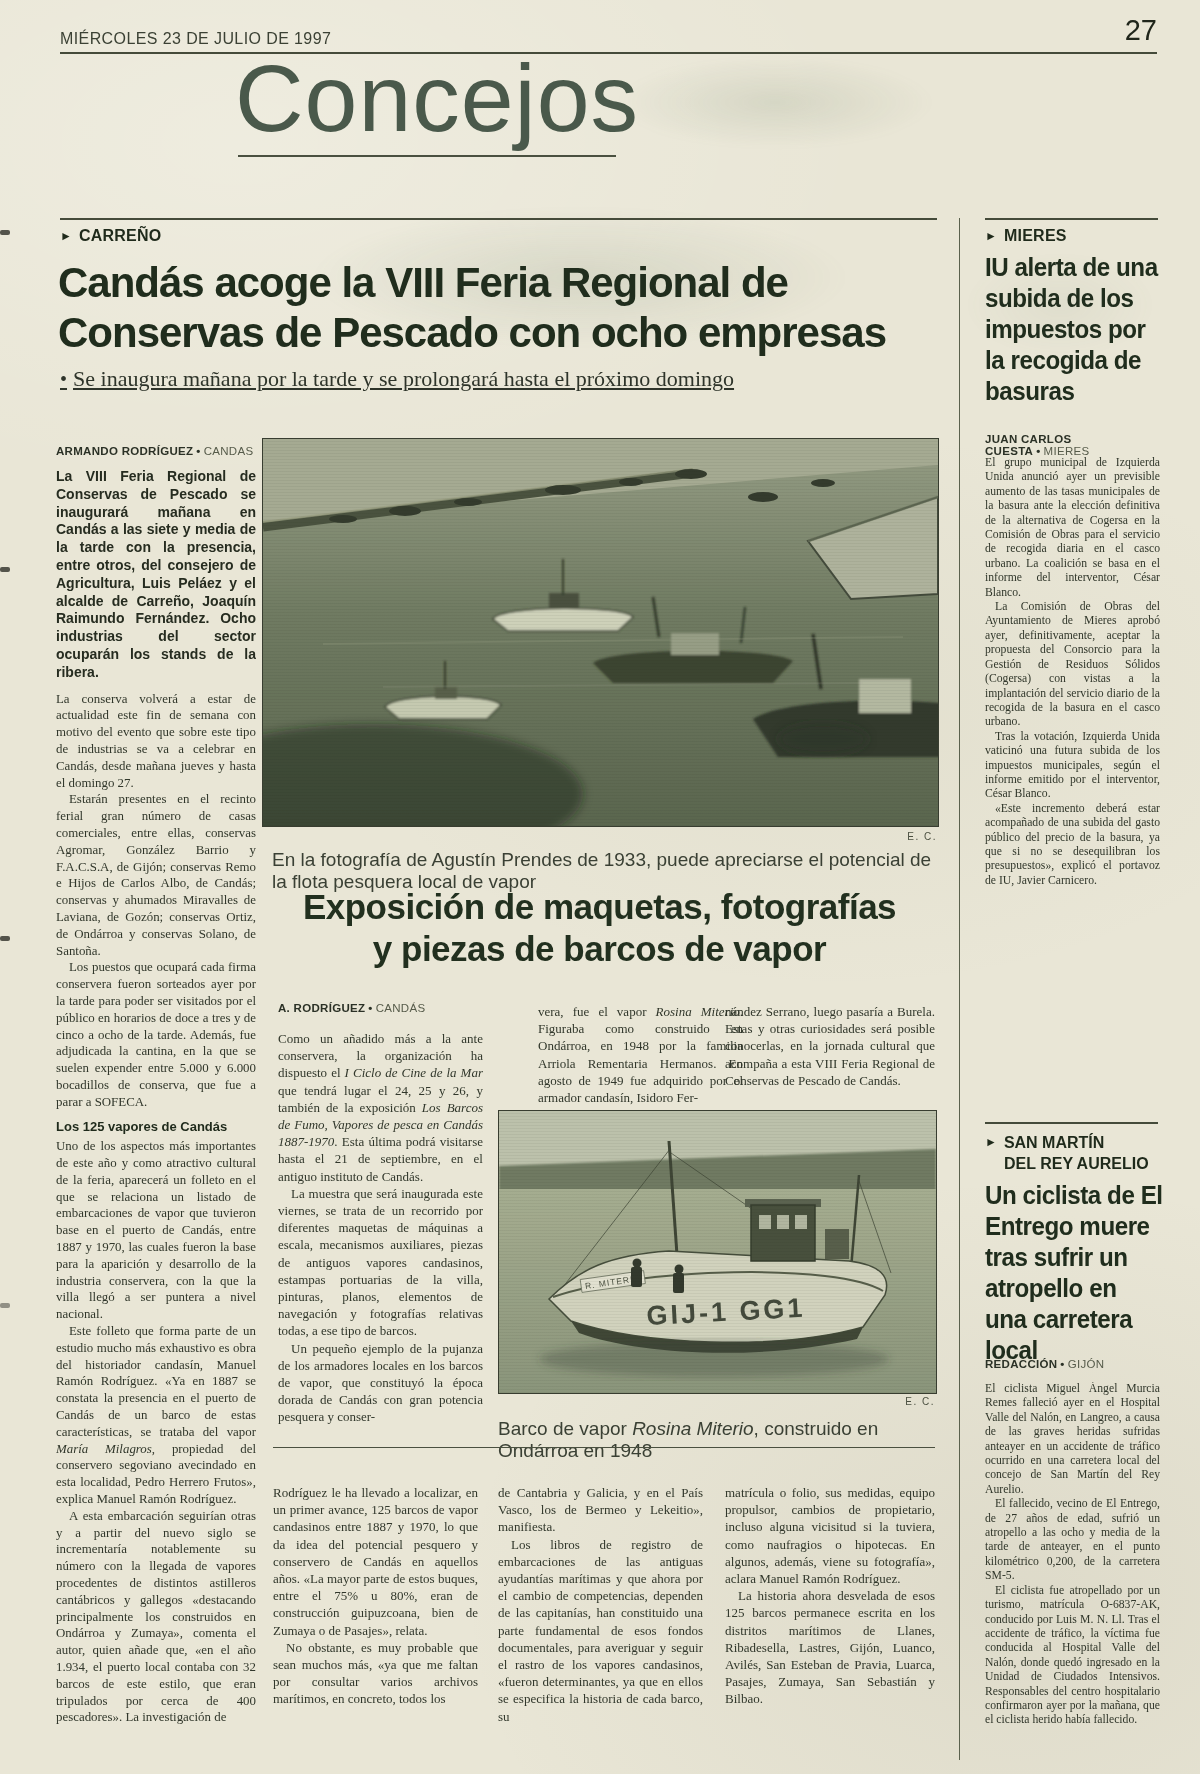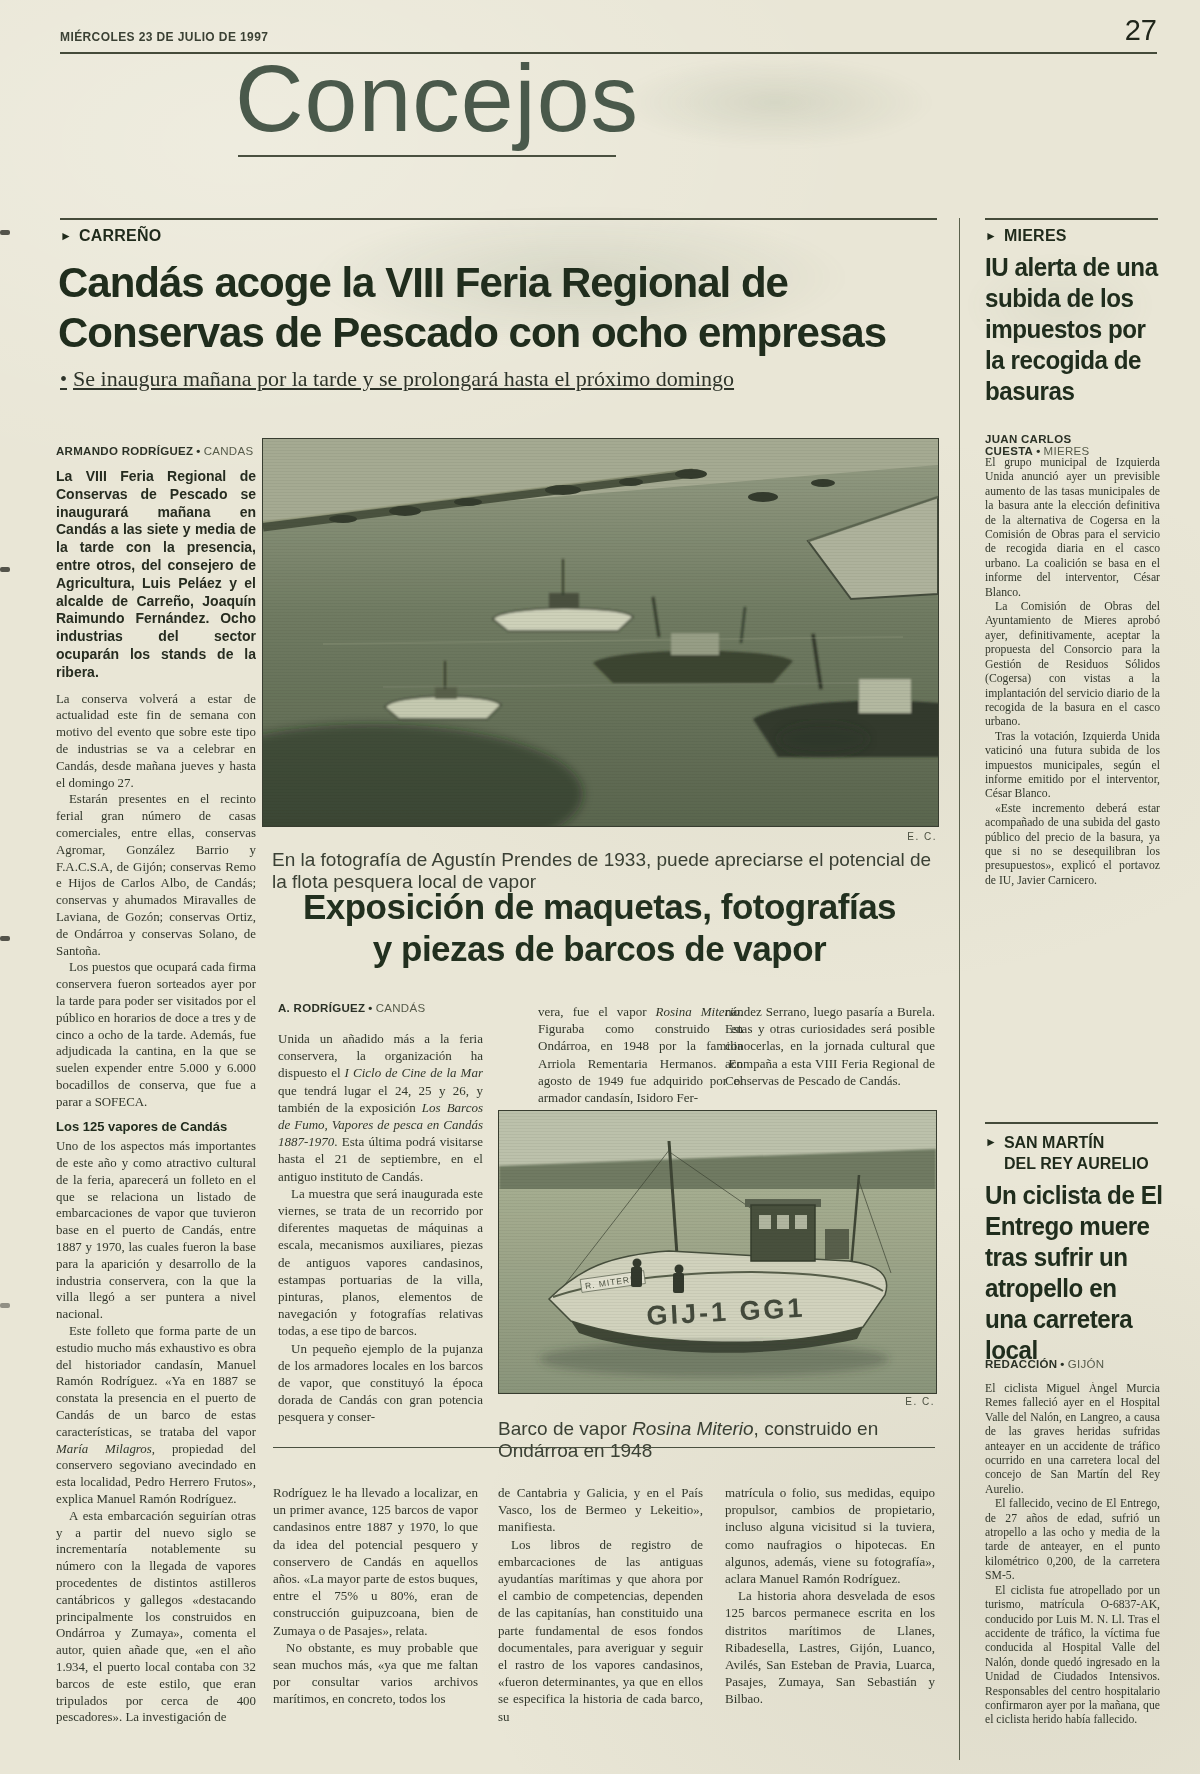--- a/index.html
+++ b/index.html
@@ -15,21 +15,21 @@
     color:#30362a;
   }
   .abs{position:absolute;}
   .rule{position:absolute;background:#454b3a;height:2px;}
   .smudge{position:absolute;pointer-events:none;
     background:radial-gradient(ellipse at center, rgba(95,115,85,.14), transparent 68%);
     filter:blur(3px);}
   .punch{position:absolute;left:0;width:10px;height:5px;background:#3a3a33;border-radius:2px;opacity:.85;}
 
   
-  .hdr-date{left:60px;top:30px;font-size:12px;font-weight:bold;letter-spacing:.4px;color:#3b4134;}
+  .hdr-date{left:60px;top:30px;font-size:16px;font-weight:normal;letter-spacing:.4px;color:#3b4134;}
   .hdr-rule{left:60px;top:52px;width:1097px;height:2px;}
   .hdr-num{left:1095px;top:14px;width:62px;text-align:right;font-size:29px;font-weight:normal;color:#20261b;}
   .sec-title{left:235px;top:50px;font-size:95px;line-height:1.02;color:#4a594b;letter-spacing:1px;}
   .sec-rule{left:238px;top:155px;width:378px;height:2px;background:#4a5040;}
 
   
   .kicker{display:flex;align-items:center;gap:7px;font-size:16px;font-weight:bold;color:#1f2a1b;letter-spacing:.2px;}
   .kicker .arr{font-size:12px;line-height:1;color:#1f2a1b;}
   .byline{font-size:11.5px;font-weight:bold;color:#2b3126;letter-spacing:.3px;}
   .byline .place{font-weight:normal;color:#565b4a;}
@@ -216,21 +216,21 @@
 
   <div class="abs a2-head">
     <div>Exposición de maquetas, fotografías</div>
     <div>y piezas de barcos de vapor</div>
   </div>
   <div class="abs byline a2-byline">
     <span>A. RODRÍGUEZ</span><span class="dot">•</span><span class="place">CANDÁS</span>
   </div>
 
   <div class="abs midcol serifcol a2-col1">
-    <p><span>Unida un añadido más a la feria conservera, la organización ha dispuesto el </span><i>I Ciclo de Cine de la Mar</i><span> que tendrá lugar el 24, 25 y 26, y también de la exposición </span><i>Los Barcos de Fumo, Vapores de pesca en Candás 1887-1970</i><span>. Esta última podrá visitarse hasta el 21 de septiembre, en el antiguo instituto de Candás.</span></p>
+    <p><span>Como un añadido más a la ante conservera, la organización ha dispuesto el </span><i>I Ciclo de Cine de la Mar</i><span> que tendrá lugar el 24, 25 y 26, y también de la exposición </span><i>Los Barcos de Fumo, Vapores de pesca en Candás 1887-1970</i><span>. Esta última podrá visitarse hasta el 21 de septiembre, en el antiguo instituto de Candás.</span></p>
     <p>La muestra que será inaugurada este viernes, se trata de un recorrido por diferentes maquetas de máquinas a escala, mecanismos auxiliares, piezas de antiguos vapores candasinos, estampas portuarias de la villa, pinturas, planos, elementos de navegación y fotografías relativas todas, a ese tipo de barcos.</p>
     <p>Un pequeño ejemplo de la pujanza de los armadores locales en los barcos de vapor, que constituyó la época dorada de Candás con gran potencia pesquera y conser-</p>
   </div>
   <div class="abs midcol serifcol a2-col2">
     <p><span>vera, fue el vapor </span><i>Rosina Miterio</i><span>. Figuraba como construido en Ondárroa, en 1948 por la familia Arriola Rementaria Hermanos. En agosto de 1949 fue adquirido por el armador candasín, Isidoro Fer-</span></p>
   </div>
   <div class="abs midcol serifcol a2-col3">
     <p>nández Serrano, luego pasaría a Burela. Estas y otras curiosidades será posible conocerlas, en la jornada cultural que acompaña a esta VIII Feria Regional de Conservas de Pescado de Candás.</p>
   </div>
 

